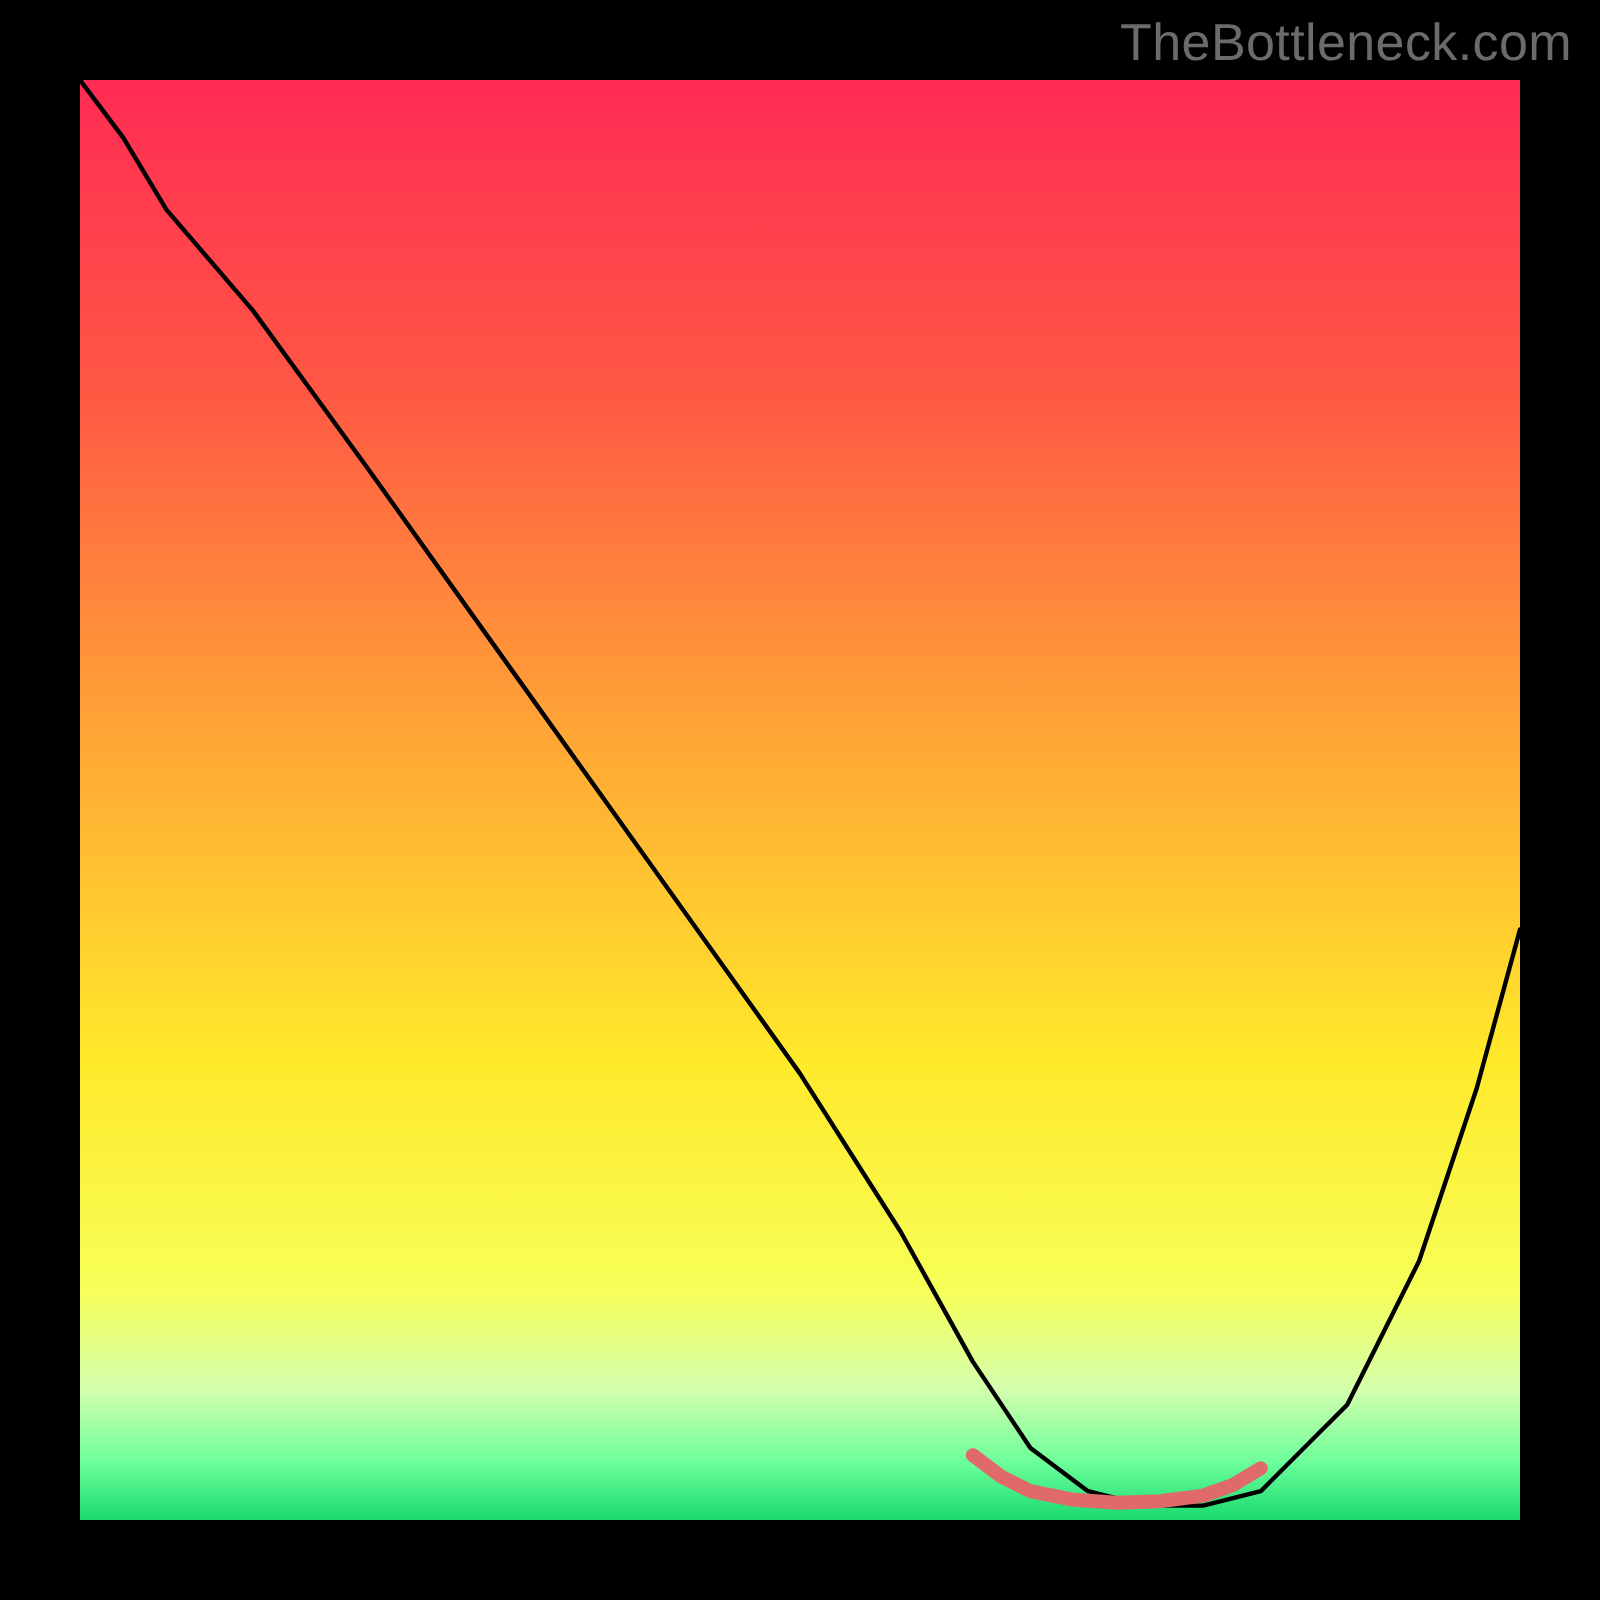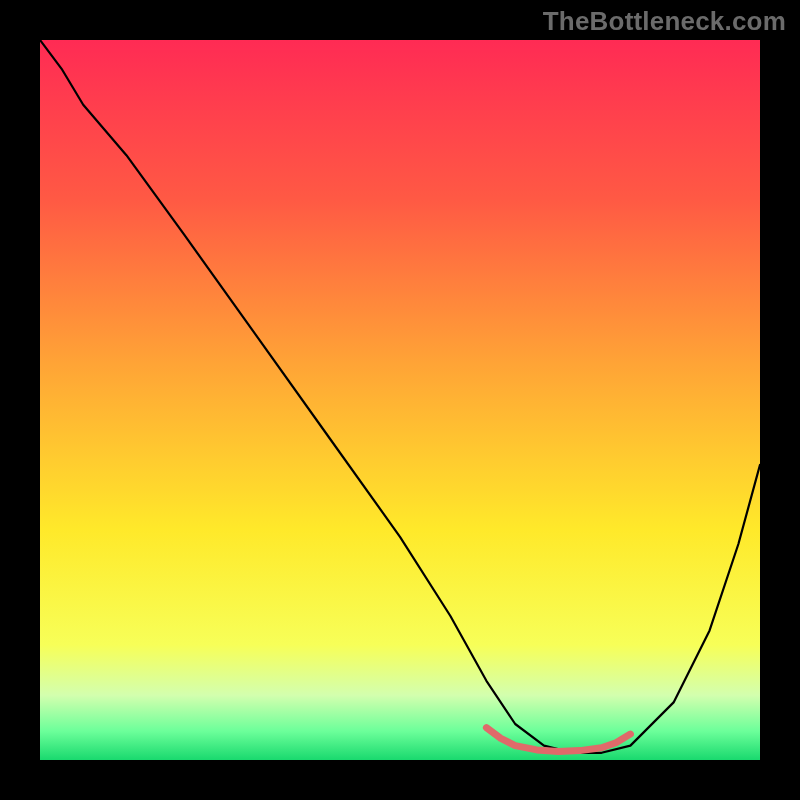--- a/index.html
+++ b/index.html
@@ -25,21 +25,21 @@
     width: 720px;
     height: 720px;
     overflow: hidden;
   }
   .watermark {
     position: absolute;
     top: 6px;
     right: 14px;
     font-family: Arial, Helvetica, sans-serif;
     font-size: 26px;
-    font-weight: 700;
+    font-weight: 400;
     color: #6b6b6b;
     letter-spacing: 0.2px;
     text-align: right;
   }
   svg { display: block; }
 </style>
 </head>
 <body>
 
 <div class="frame">

